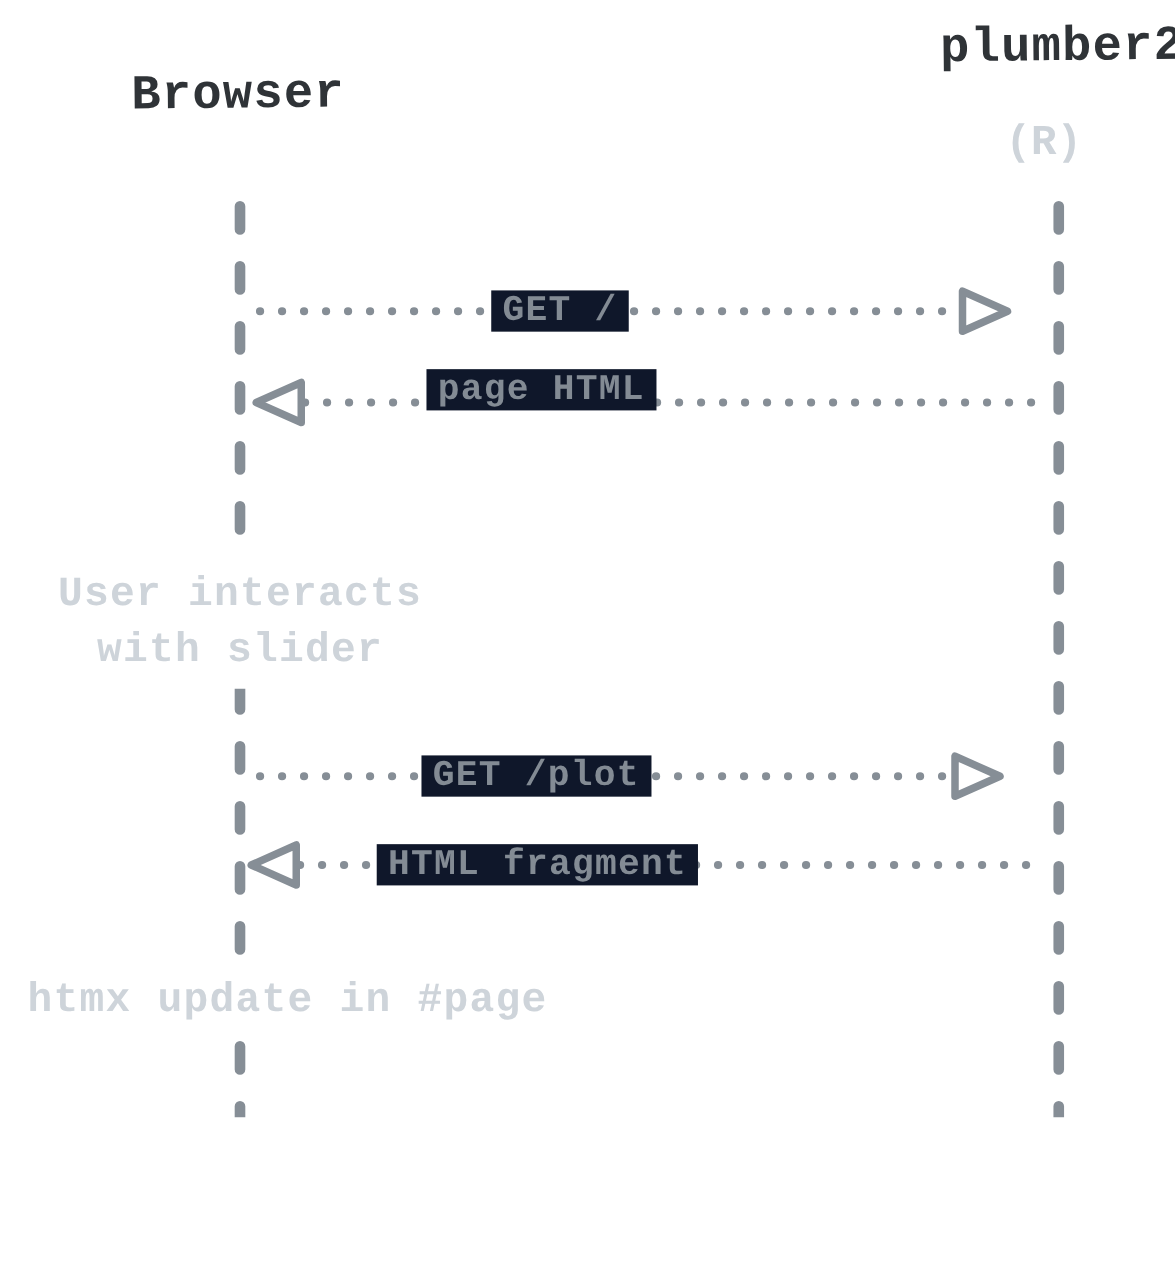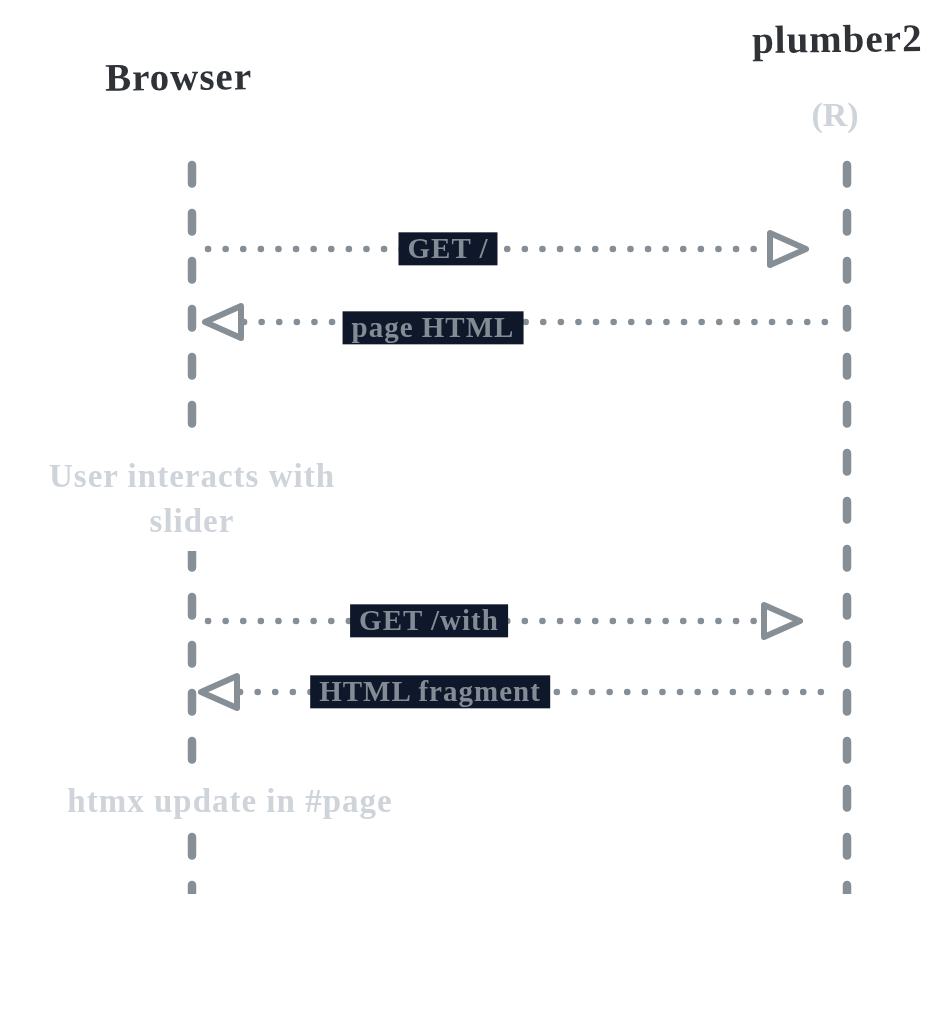--- a/index.html
+++ b/index.html
@@ -6,21 +6,21 @@
     margin: 0;
     padding: 0;
     background: #ffffff;
   }
   .stage {
     position: relative;
     width: 940px;
     height: 894px;
     background: #ffffff;
     overflow: hidden;
-    font-family: Liberation Serif, serif;
+    font-family: Liberation Mono, monospace;
   }
   .stage svg {
     position: absolute;
     left: 0;
     top: 0;
   }
   .abs { position: absolute; }
 
   .actor-label {
     color: #2f3337;
@@ -101,23 +101,23 @@
   </svg>
 
   <div class="abs actor-label" style="left:105px; top:54px;">Browser</div>
 
   <div class="abs actor-label" style="left:752px; top:16px;">plumber2</div>
 
   <div class="abs actor-sublabel" style="left:835px; top:96px;">(R)</div>
 
   <div class="abs msg-label" style="left:448px; top:249px;">GET /</div>
 
-  <div class="abs msg-label" style="left:433px; top:328px;">page HTML</div>
+  <div class="abs msg-label" style="left:433px; top:312px;">page HTML</div>
 
-  <div class="abs msg-label" style="left:429px; top:621px;">GET /with</div>
+  <div class="abs msg-label" style="left:429px; top:621px;">GET /plot</div>
 
   <div class="abs msg-label" style="left:430px; top:692px;">HTML fragment</div>
 
   <div class="abs annotation two-line" style="left:192px; top:448px;">User interacts with slider</div>
 
   <div class="abs annotation one-line" style="left:230px; top:801px;">htmx update in #page</div>
 
 </div>
 
 </body></html>

